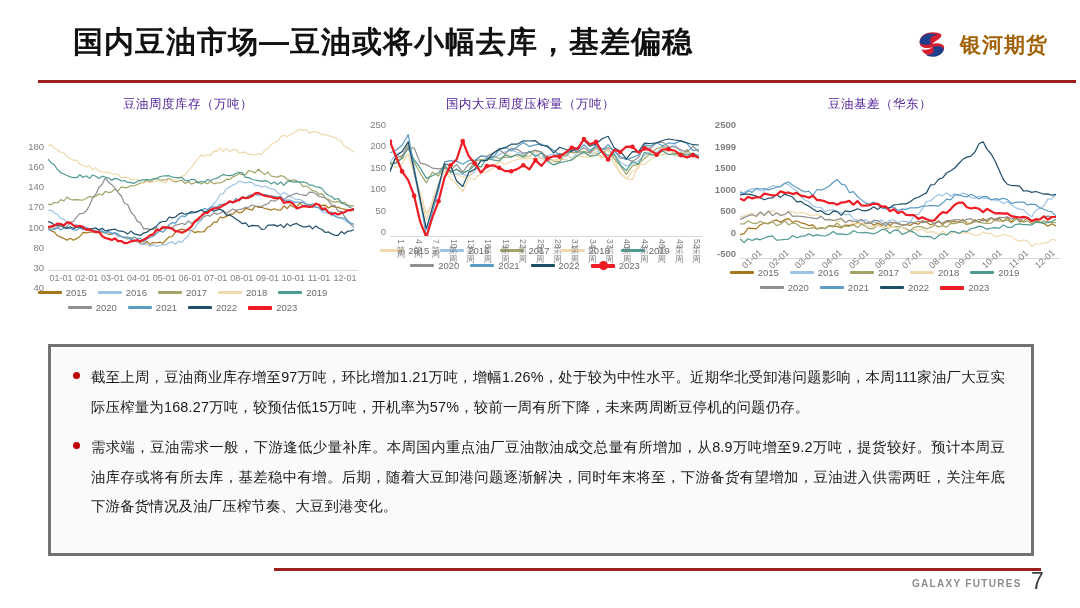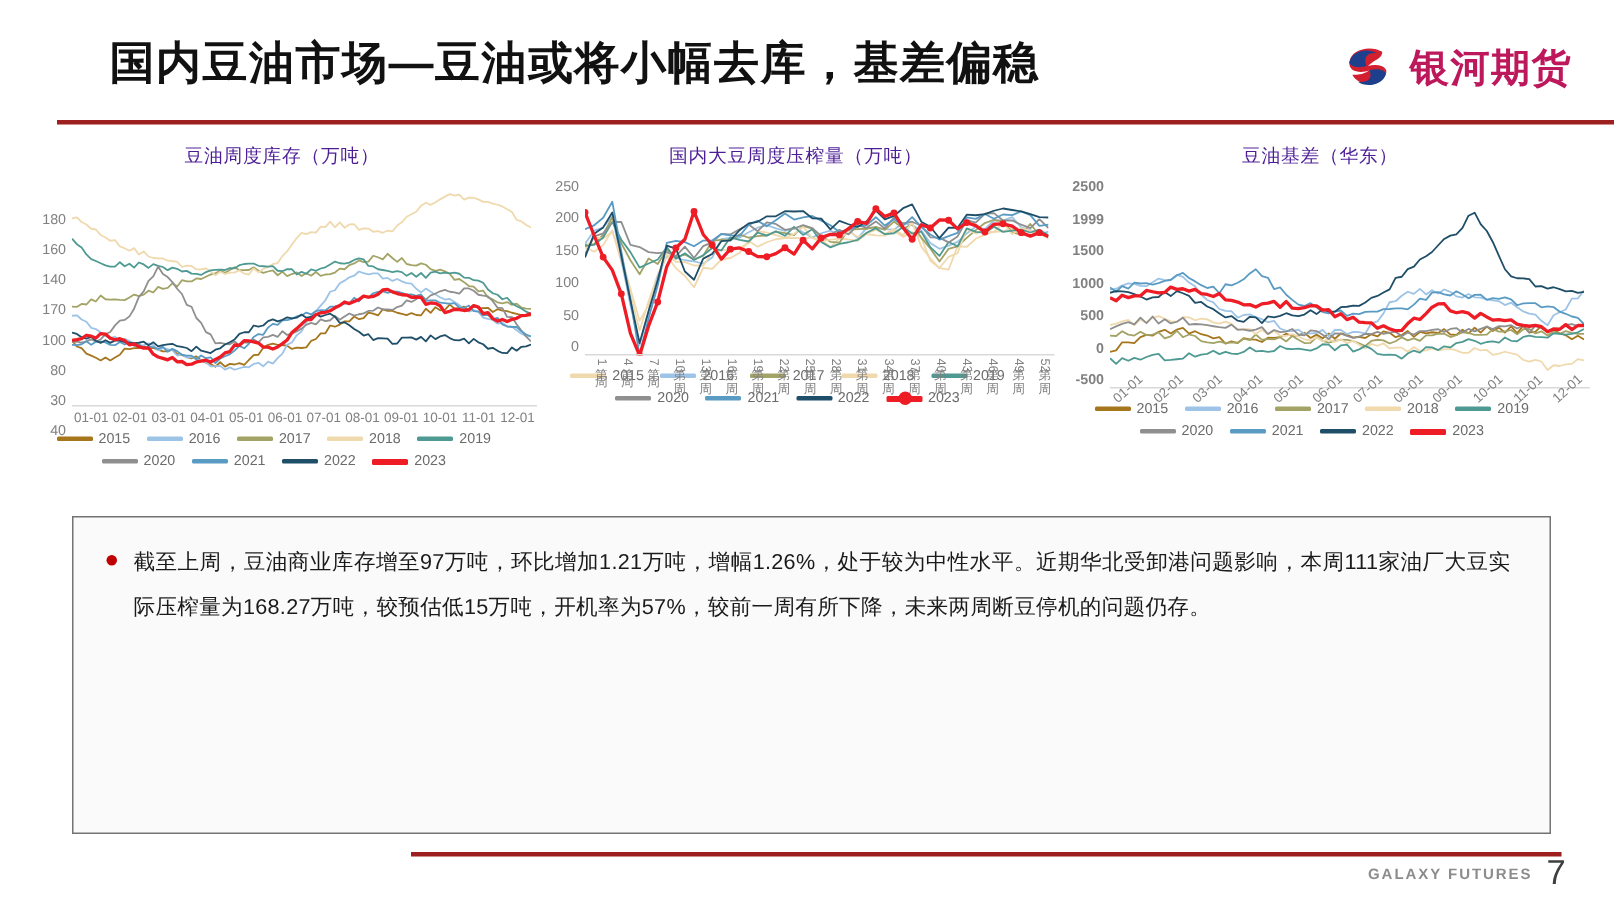--- a/index.html
+++ b/index.html
@@ -11,21 +11,21 @@
   }
   
   .header{position:absolute;left:16px;top:0;width:1080px;height:88px;}
   .slide-title{
     position:absolute;left:57px;top:22px;
     font-size:30px;font-weight:bold;color:#111111;
     letter-spacing:1px;white-space:nowrap;
   }
   .logo-wrap{position:absolute;right:48px;top:26px;display:flex;align-items:center;gap:9px;}
   .logo-mark{width:38px;height:38px;position:relative;}
-  .logo-text{font-size:26px;font-weight:bold;color:#be185d;letter-spacing:1px;}
+  .logo-text{font-size:21px;font-weight:bold;color:#a16207;letter-spacing:1px;}
   .title-rule{
     position:absolute;left:22px;top:80px;width:1038px;height:3px;
     background:#9e1f1f;
   }
   
   .charts{position:absolute;left:0;top:92px;width:1080px;height:250px;}
   .chart{position:absolute;top:0;height:248px;}
   .chart-1{left:18px;width:340px;}
   .chart-2{left:358px;width:345px;}
   .chart-3{left:700px;width:360px;}
@@ -63,21 +63,21 @@
   .legend-swatch{display:inline-block;width:24px;height:3px;margin-right:4px;border-radius:1px;}
   .legend-item.marker .legend-swatch{position:relative;}
   .legend-item.marker .legend-swatch::after{
     content:"";position:absolute;left:8px;top:-3px;
     width:9px;height:9px;border-radius:50%;background:#ee1c25;
   }
   .legend-label{margin-right:11px;}
   
   .textbox{
     position:absolute;left:48px;top:344px;width:986px;height:212px;
-    background:#fafafa;border:1px solid #737373;
+    background:#fafafa;border:3px solid #737373;
     box-sizing:border-box;padding:16px 26px 10px 22px;
   }
   .bullet-row{display:flex;margin-bottom:11px;}
   .bullet-dot{
     flex:0 0 auto;width:7px;height:7px;border-radius:50%;
     background:#c00000;margin:9px 11px 0 0;
   }
   .bullet-text{
     flex:1;font-size:14.4px;color:#1a1a1a;line-height:2.05;
     text-align:justify;letter-spacing:.2px;
@@ -381,17 +381,21 @@
       </div>
   </div>
 
 </div>
 
 <div class="textbox">
   <div class="bullet-row">
     <span class="bullet-dot"></span>
     <span class="bullet-text">截至上周，豆油商业库存增至97万吨，环比增加1.21万吨，增幅1.26%，处于较为中性水平。近期华北受卸港问题影响，本周111家油厂大豆实际压榨量为168.27万吨，较预估低15万吨，开机率为57%，较前一周有所下降，未来两周断豆停机的问题仍存。</span>
   </div>
+  <div class="bullet-row">
+    <span class="bullet-dot"></span>
+    <span class="bullet-text">需求端，豆油需求一般，下游逢低少量补库。本周国内重点油厂豆油散油成交总量有所增加，从8.9万吨增至9.2万吨，提货较好。预计本周豆油库存或将有所去库，基差稳中有增。后期，随着大豆卸港问题逐渐解决，同时年末将至，下游备货有望增加，豆油进入供需两旺，关注年底下游备货情况及油厂压榨节奏、大豆到港变化。</span>
+  </div>
 </div>
 
 <div class="footer-rule"></div>
 <div class="footer-brand">GALAXY FUTURES</div>
 <div class="footer-page">7</div>
 
 </body></html>

